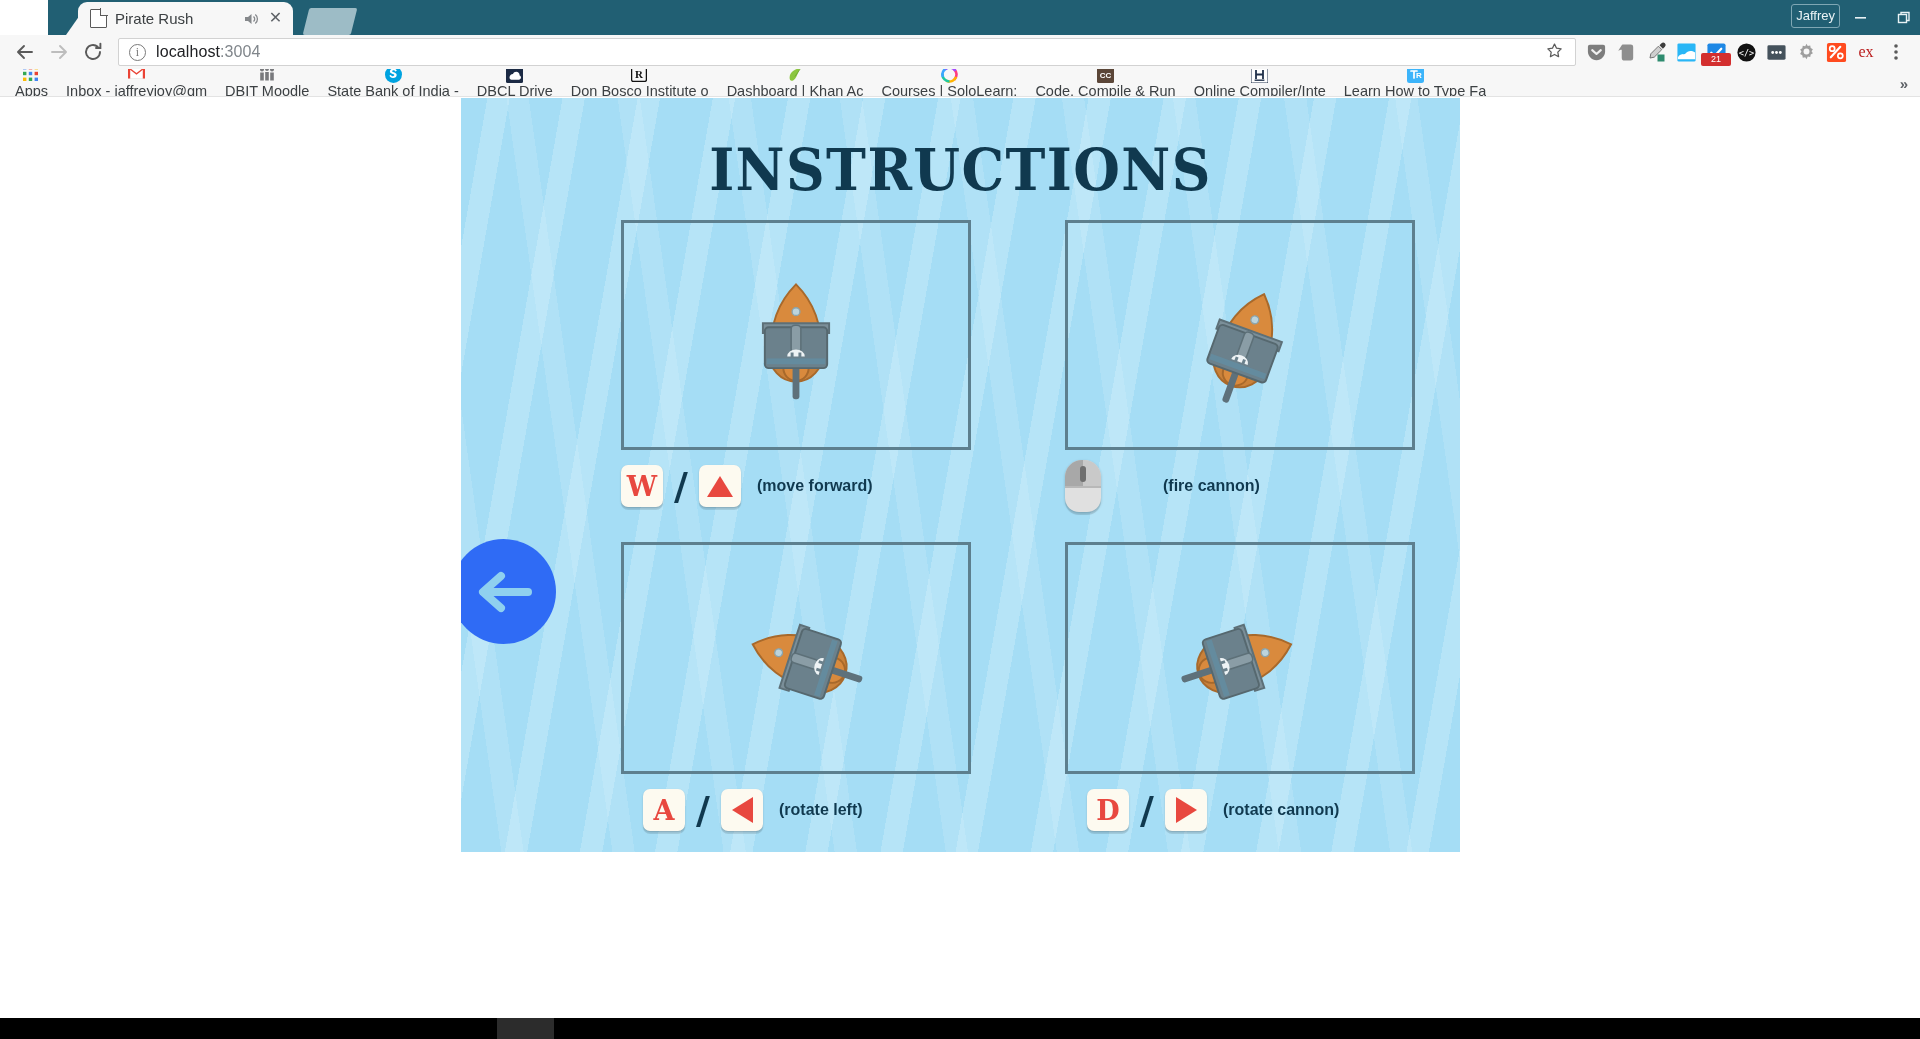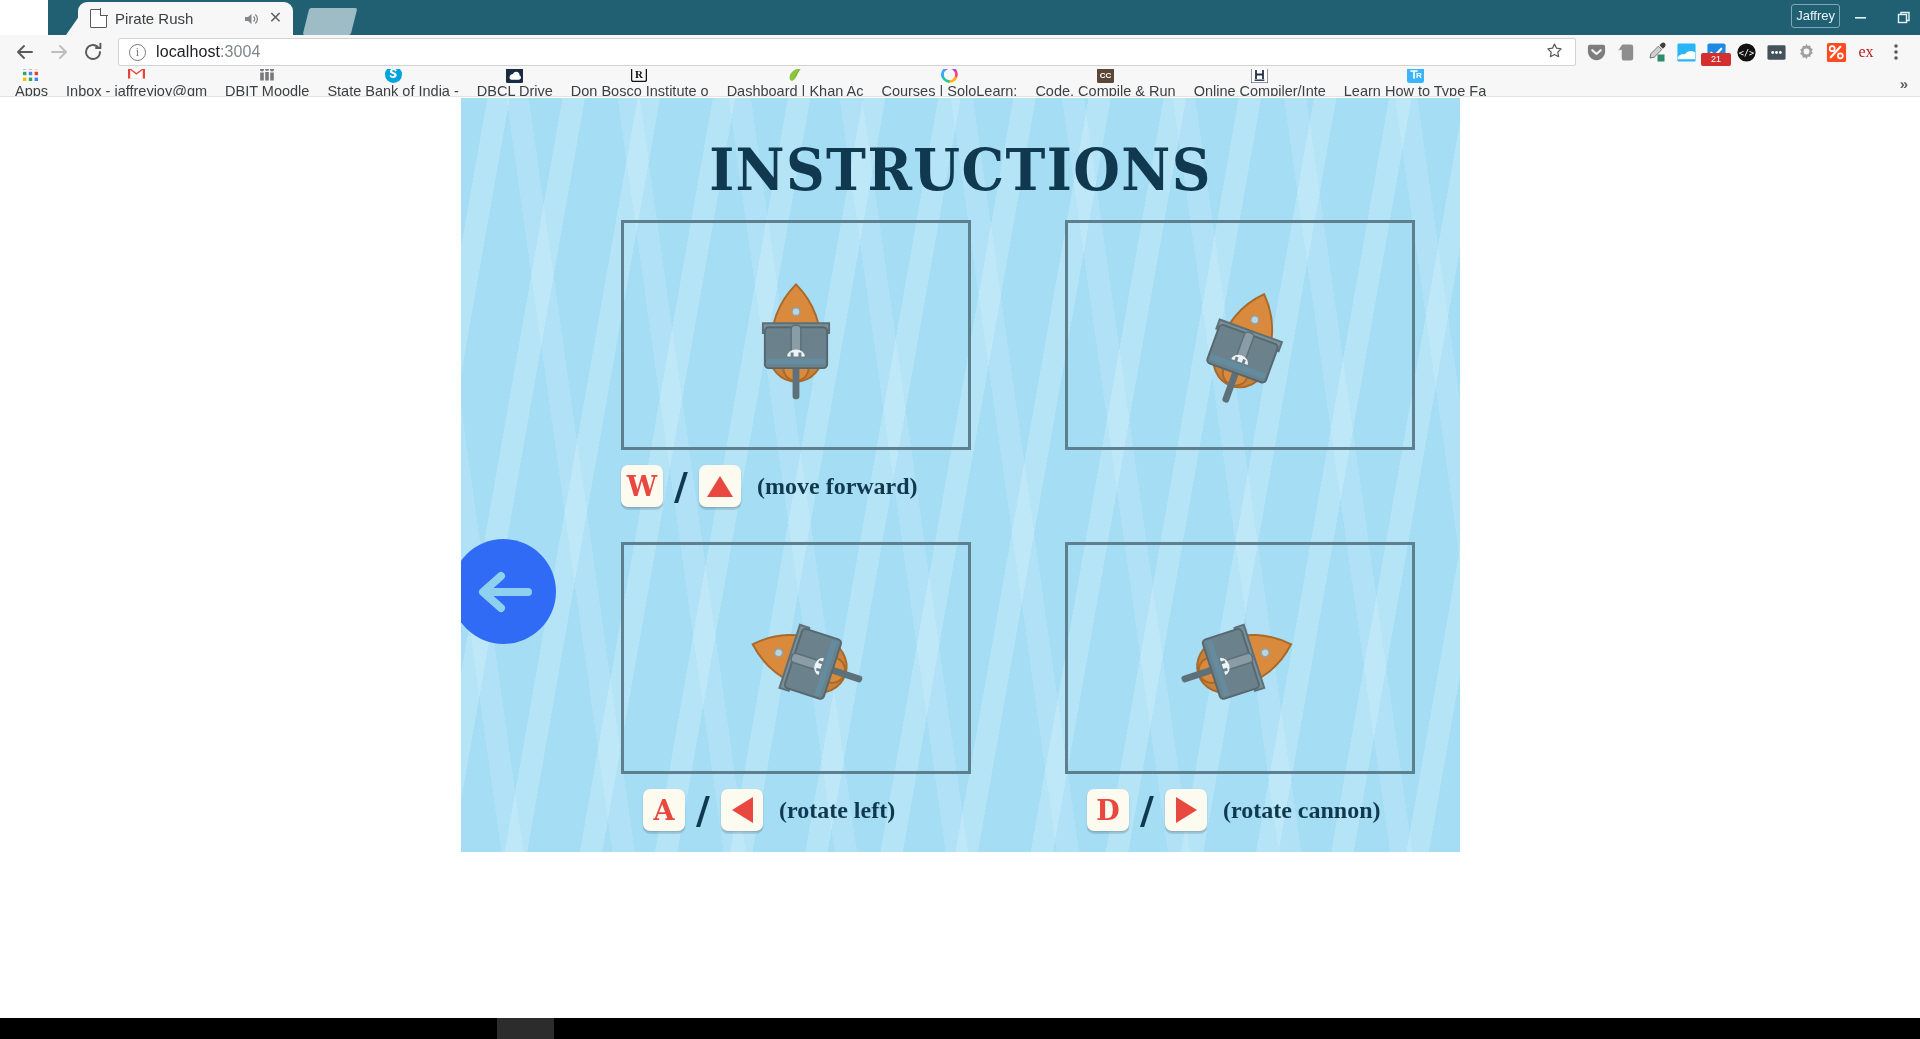--- a/index.html
+++ b/index.html
@@ -206,22 +206,22 @@
     font-family: "DejaVu Serif", serif;
     font-size: 38px; font-weight: bold; color: #10394f;
     line-height: 40px;
   }
   .tri { width: 0; height: 0; }
   .tri-up    { border-left: 13px solid transparent; border-right: 13px solid transparent; border-bottom: 21px solid #e8483f; }
   .tri-left  { border-top: 13px solid transparent; border-bottom: 13px solid transparent; border-right: 21px solid #e8483f; }
   .tri-right { border-top: 13px solid transparent; border-bottom: 13px solid transparent; border-left: 21px solid #e8483f; }
   .ctrl-label {
     margin-left: 16px;
-    font-family: Liberation Serif, serif;
-    font-weight: bold; font-size: 24px; color: #10394f;
+    font-family: Liberation Sans, sans-serif;
+    font-weight: bold; font-size: 16px; color: #10394f;
     white-space: nowrap;
   }
   .mouse {
     width: 36px; height: 52px; flex: 0 0 36px;
     background: #e0e0e0;
     border-radius: 17px 17px 14px 14px;
     box-shadow: 0 3px 0 rgba(0,0,0,.10), 0 1px 3px rgba(0,0,0,.2);
     position: relative; overflow: hidden;
   }
   .mouse-lb {
@@ -583,20 +583,29 @@
             <rect x="-32" y="-8" width="64" height="42" rx="4" fill="#6b818c" stroke="#56686f" stroke-width="2"></rect>
             <rect x="-5" y="-10" width="10" height="28" rx="4" fill="#8a9da6" stroke="#5d7078" stroke-width="1.6"></rect>
             <path d="M-9 22 a9 7 0 0118 0 z" fill="#eef3f5"></path>
             <rect x="-5.5" y="18" width="3" height="6" fill="#6b818c"></rect>
             <rect x="2.5" y="18" width="3" height="6" fill="#6b818c"></rect>
             <rect x="-30" y="24" width="60" height="6" fill="#5f93ad" opacity=".55"></rect>
           </g>
         </svg>
         
       </div>
+      <div class="ctrl">
+        <div class="mouse">
+          <span class="mouse-lb"></span>
+          <span class="mouse-rb"></span>
+          <span class="mouse-wheel"></span>
+          <span class="mouse-sep"></span>
+        </div>
+        <div class="ctrl-label" style="margin-left:62px;">(fire cannon)</div>
+      </div>
     </div>
 
     <div class="cell cell-c">
       <div class="panel tall">
         <svg width="100%" height="100%" viewBox="0 0 350 232">
           <g transform="translate(180,118) rotate(-72)">
             <ellipse cx="0" cy="18" rx="28" ry="30" fill="#c9813a" stroke="#a8692b" stroke-width="2"></ellipse>
             <path d="M0 -52 C 20 -32, 26 -8, 24 8 L -24 8 C -26 -8, -20 -32, 0 -52Z" fill="#d98a3d" stroke="#a8692b" stroke-width="2"></path>
             <circle cx="0" cy="-24" r="4" fill="#bcd4dd" stroke="#8aa4ad" stroke-width="1.4"></circle>
             <circle cx="0" cy="34" r="13" fill="#d98a3d" stroke="#a8692b" stroke-width="2"></circle>

